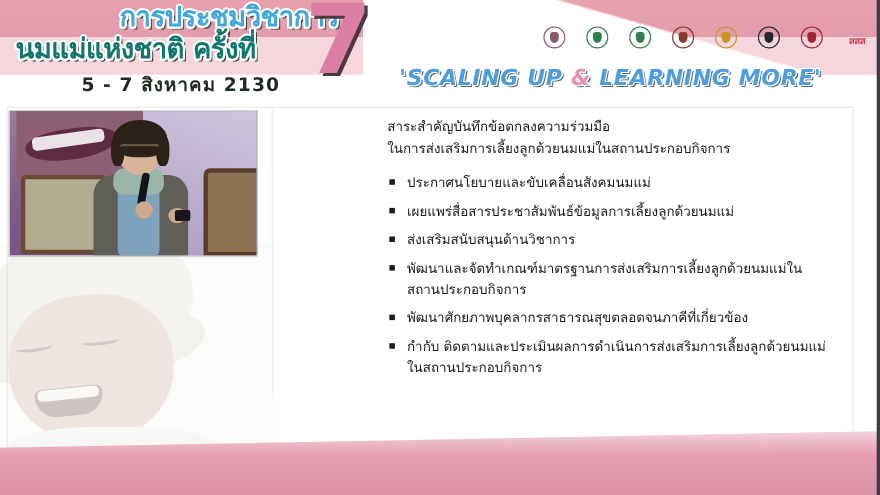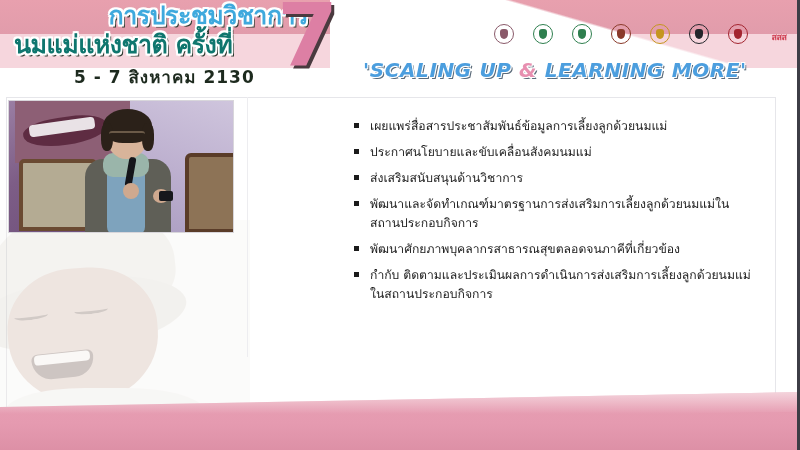--- a/index.html
+++ b/index.html
@@ -389,23 +389,27 @@
       <div class="vs-hair-side"></div>
       <div class="vs-hair-side2"></div>
       <div class="vs-glasses"></div>
       <div class="vs-mic"></div>
       <div class="vs-hand"></div>
       <div class="vs-hand2"></div>
       <div class="vs-clicker"></div>
     </div>
 
     <div class="text-col">
+      <div class="lead">
+        <div>สาระสำคัญบันทึกข้อตกลงความร่วมมือ</div>
+        <div>ในการส่งเสริมการเลี้ยงลูกด้วยนมแม่ในสถานประกอบกิจการ</div>
+      </div>
       <ul class="bullets">
+        <li><span class="sq"></span><span>ประกาศนโยบายและขับเคลื่อนสังคมนมแม่</span></li>
         <li><span class="sq"></span><span>เผยแพร่สื่อสารประชาสัมพันธ์ข้อมูลการเลี้ยงลูกด้วยนมแม่</span></li>
-        <li><span class="sq"></span><span>ประกาศนโยบายและขับเคลื่อนสังคมนมแม่</span></li>
         <li><span class="sq"></span><span>ส่งเสริมสนับสนุนด้านวิชาการ</span></li>
         <li><span class="sq"></span><span>พัฒนาและจัดทำเกณฑ์มาตรฐานการส่งเสริมการเลี้ยงลูกด้วยนมแม่ในสถานประกอบกิจการ</span></li>
         <li><span class="sq"></span><span>พัฒนาศักยภาพบุคลากรสาธารณสุขตลอดจนภาคีที่เกี่ยวข้อง</span></li>
         <li><span class="sq"></span><span>กำกับ ติดตามและประเมินผลการดำเนินการส่งเสริมการเลี้ยงลูกด้วยนมแม่ในสถานประกอบกิจการ</span></li>
       </ul>
     </div>
   </div>
 
   <div class="bottom-band">
     <div class="bb-fill"></div>

